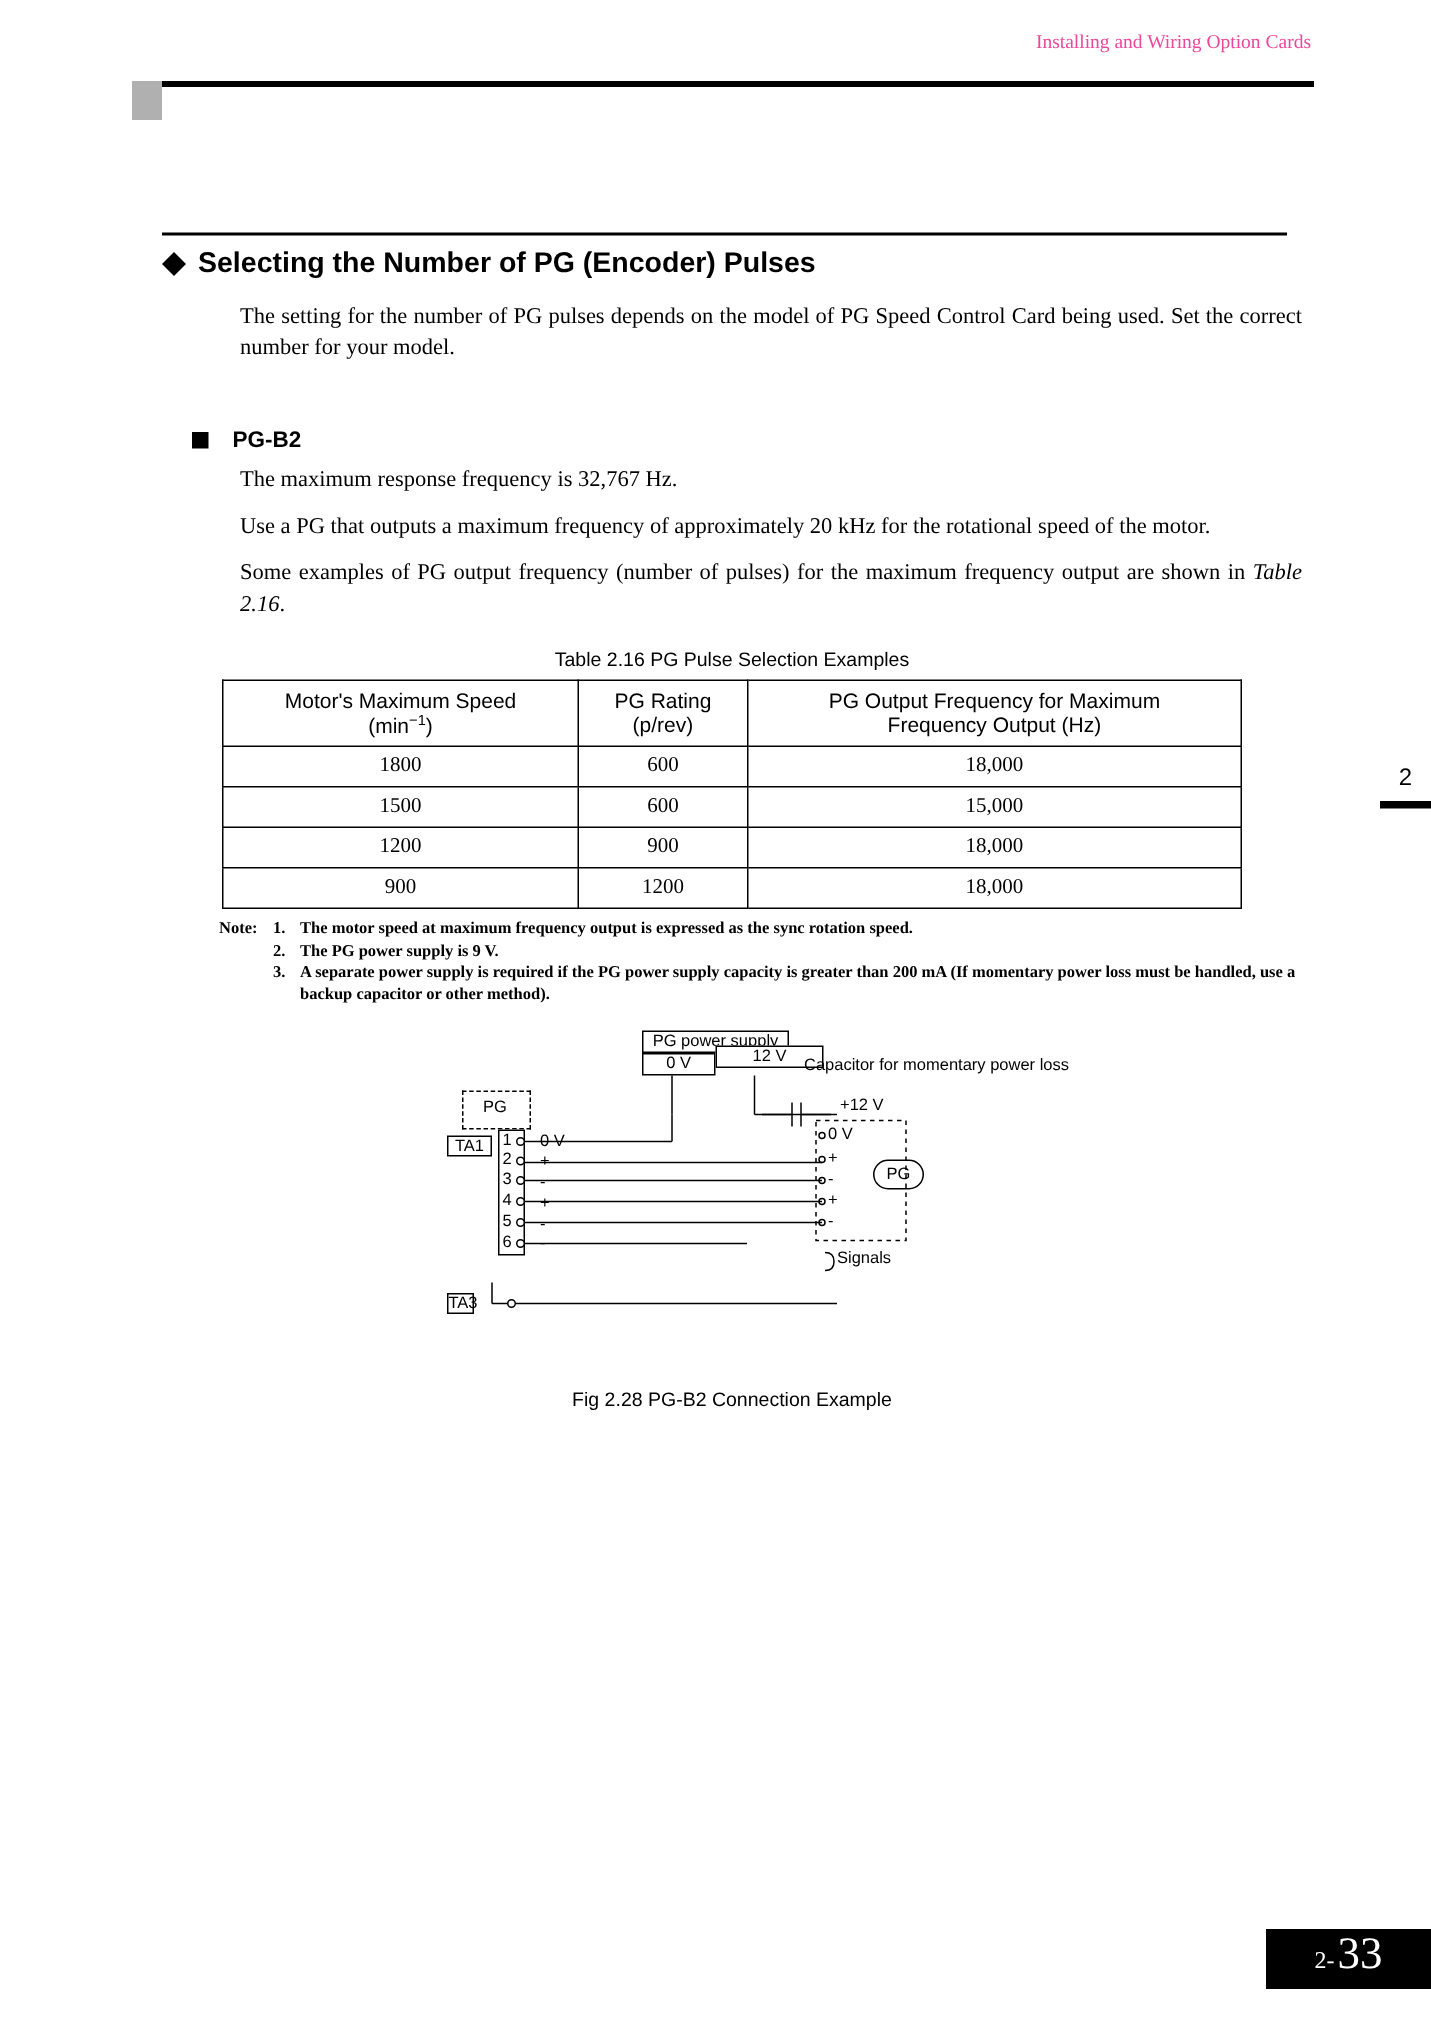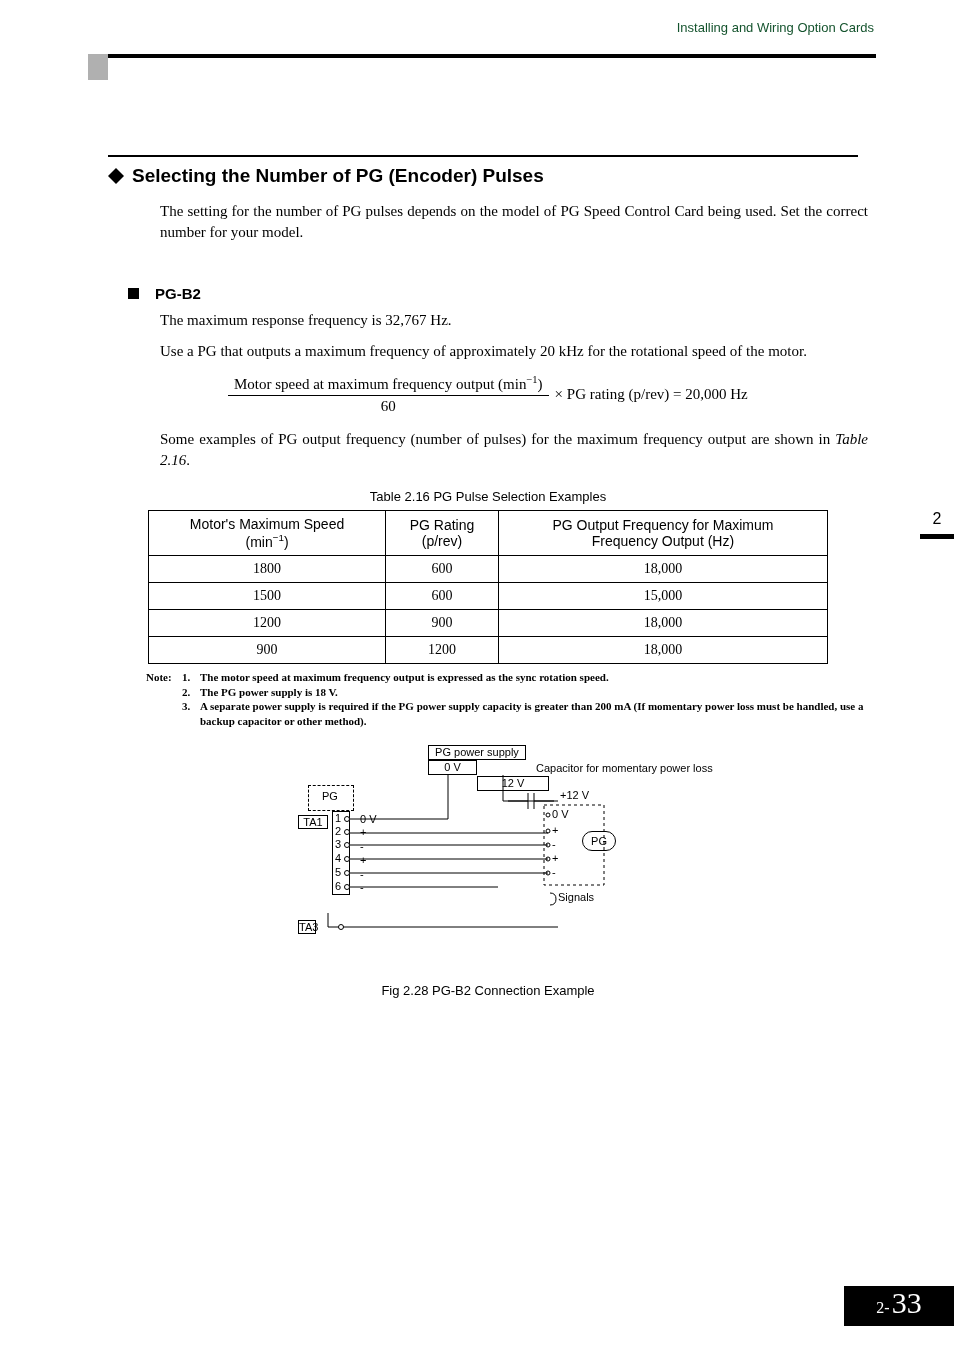--- a/index.html
+++ b/index.html
@@ -8,23 +8,23 @@
     height: 1350px;
     background: #fff;
     font-family: "Times New Roman", Times, serif;
     color: #000;
     position: relative;
   }
   .header-area {
     position: absolute;
     top: 20px;
     right: 80px;
-    font-family: Liberation Sans, sans-serif;
+    font-family: Liberation Serif, serif;
     font-size: 13px;
-    color: #14532d;
+    color: #ec4899;
   }
   .header-bar { position: absolute; top: 54px; left: 0; width: 954px; }
   .hb-grey {
     position: absolute; left: 88px; top: 0; width: 20px; height: 26px; background: #b0b0b0;
   }
   .hb-black {
     position: absolute; left: 108px; top: 0; width: 768px; height: 4px; background: #000;
   }
   .content {
     position: absolute;
@@ -154,29 +154,20 @@
   <p class="para">The setting for the number of PG pulses depends on the model of PG Speed Control Card being used. Set the correct number for your model.</p>
 
   <div class="h2-line">
     <span class="sq"></span>
     <span class="h2">PG-B2</span>
   </div>
 
   <p class="para">The maximum response frequency is 32,767 Hz.</p>
   <p class="para">Use a PG that outputs a maximum frequency of approximately 20 kHz for the rotational speed of the motor.</p>
 
-  <div class="formula">
-    <span class="frac">
-      <span class="num">
-        <span>Motor speed at maximum frequency output (min</span><span class="sup">−1</span><span>)</span>
-      </span>
-      <span class="den">60</span>
-    </span>
-    <span> × PG rating (p/rev) = 20,000 Hz</span>
-  </div>
 
   <p class="para">
     <span>Some examples of PG output frequency (number of pulses) for the maximum frequency output are shown in </span><i>Table 2.16</i><span>.</span>
   </p>
 
   <div class="table-caption">Table 2.16  PG Pulse Selection Examples</div>
 
   <table class="data">
     <thead>
       <tr>
@@ -220,34 +211,34 @@
 
   <div class="notes">
     <div class="note-row">
       <span class="note-label">Note:</span>
       <span class="idx">1.</span>
       <span>The motor speed at maximum frequency output is expressed as the sync rotation speed.</span>
     </div>
     <div class="note-row">
       <span class="note-label"></span>
       <span class="idx">2.</span>
-      <span>The PG power supply is 18 V.</span>
+      <span>The PG power supply is 9 V.</span>
     </div>
     <div class="note-row">
       <span class="note-label"></span>
       <span class="idx">3.</span>
       <span>A separate power supply is required if the PG power supply capacity is greater than 200 mA (If momentary power loss must be handled, use a backup capacitor or other method).</span>
     </div>
   </div>
 
   <div class="figure">
 
     <div class="box" style="left:130px; top:0; width:98px; height:15px; text-align:center;"><span>PG power supply</span></div>
     <div class="box" style="left:130px; top:15px; width:49px; height:15px; text-align:center;"><span>0 V</span></div>
-    <div class="box" style="left:179px; top:31px; width:72px; height:15px; text-align:center;"><span>12 V</span></div>
+    <div class="box" style="left:179px; top:10px; width:72px; height:15px; text-align:center;"><span>12 V</span></div>
 
     <span class="lbl" style="left:238px; top:17px; width:140px; line-height:1.1;">Capacitor for momentary power loss</span>
     <span class="lbl" style="left:262px; top:44px;">+12 V</span>
 
     <div style="position:absolute; left:10px; top:40px; width:46px; height:26px; border:1px dashed #000;"></div>
     <span class="lbl" style="left:24px; top:45px;">PG</span>
 
     <div class="box" style="left:0px; top:70px; width:30px; height:14px; text-align:center;"><span>TA1</span></div>
 
     <div class="box" style="left:34px; top:66px; width:18px; height:84px;"></div>

